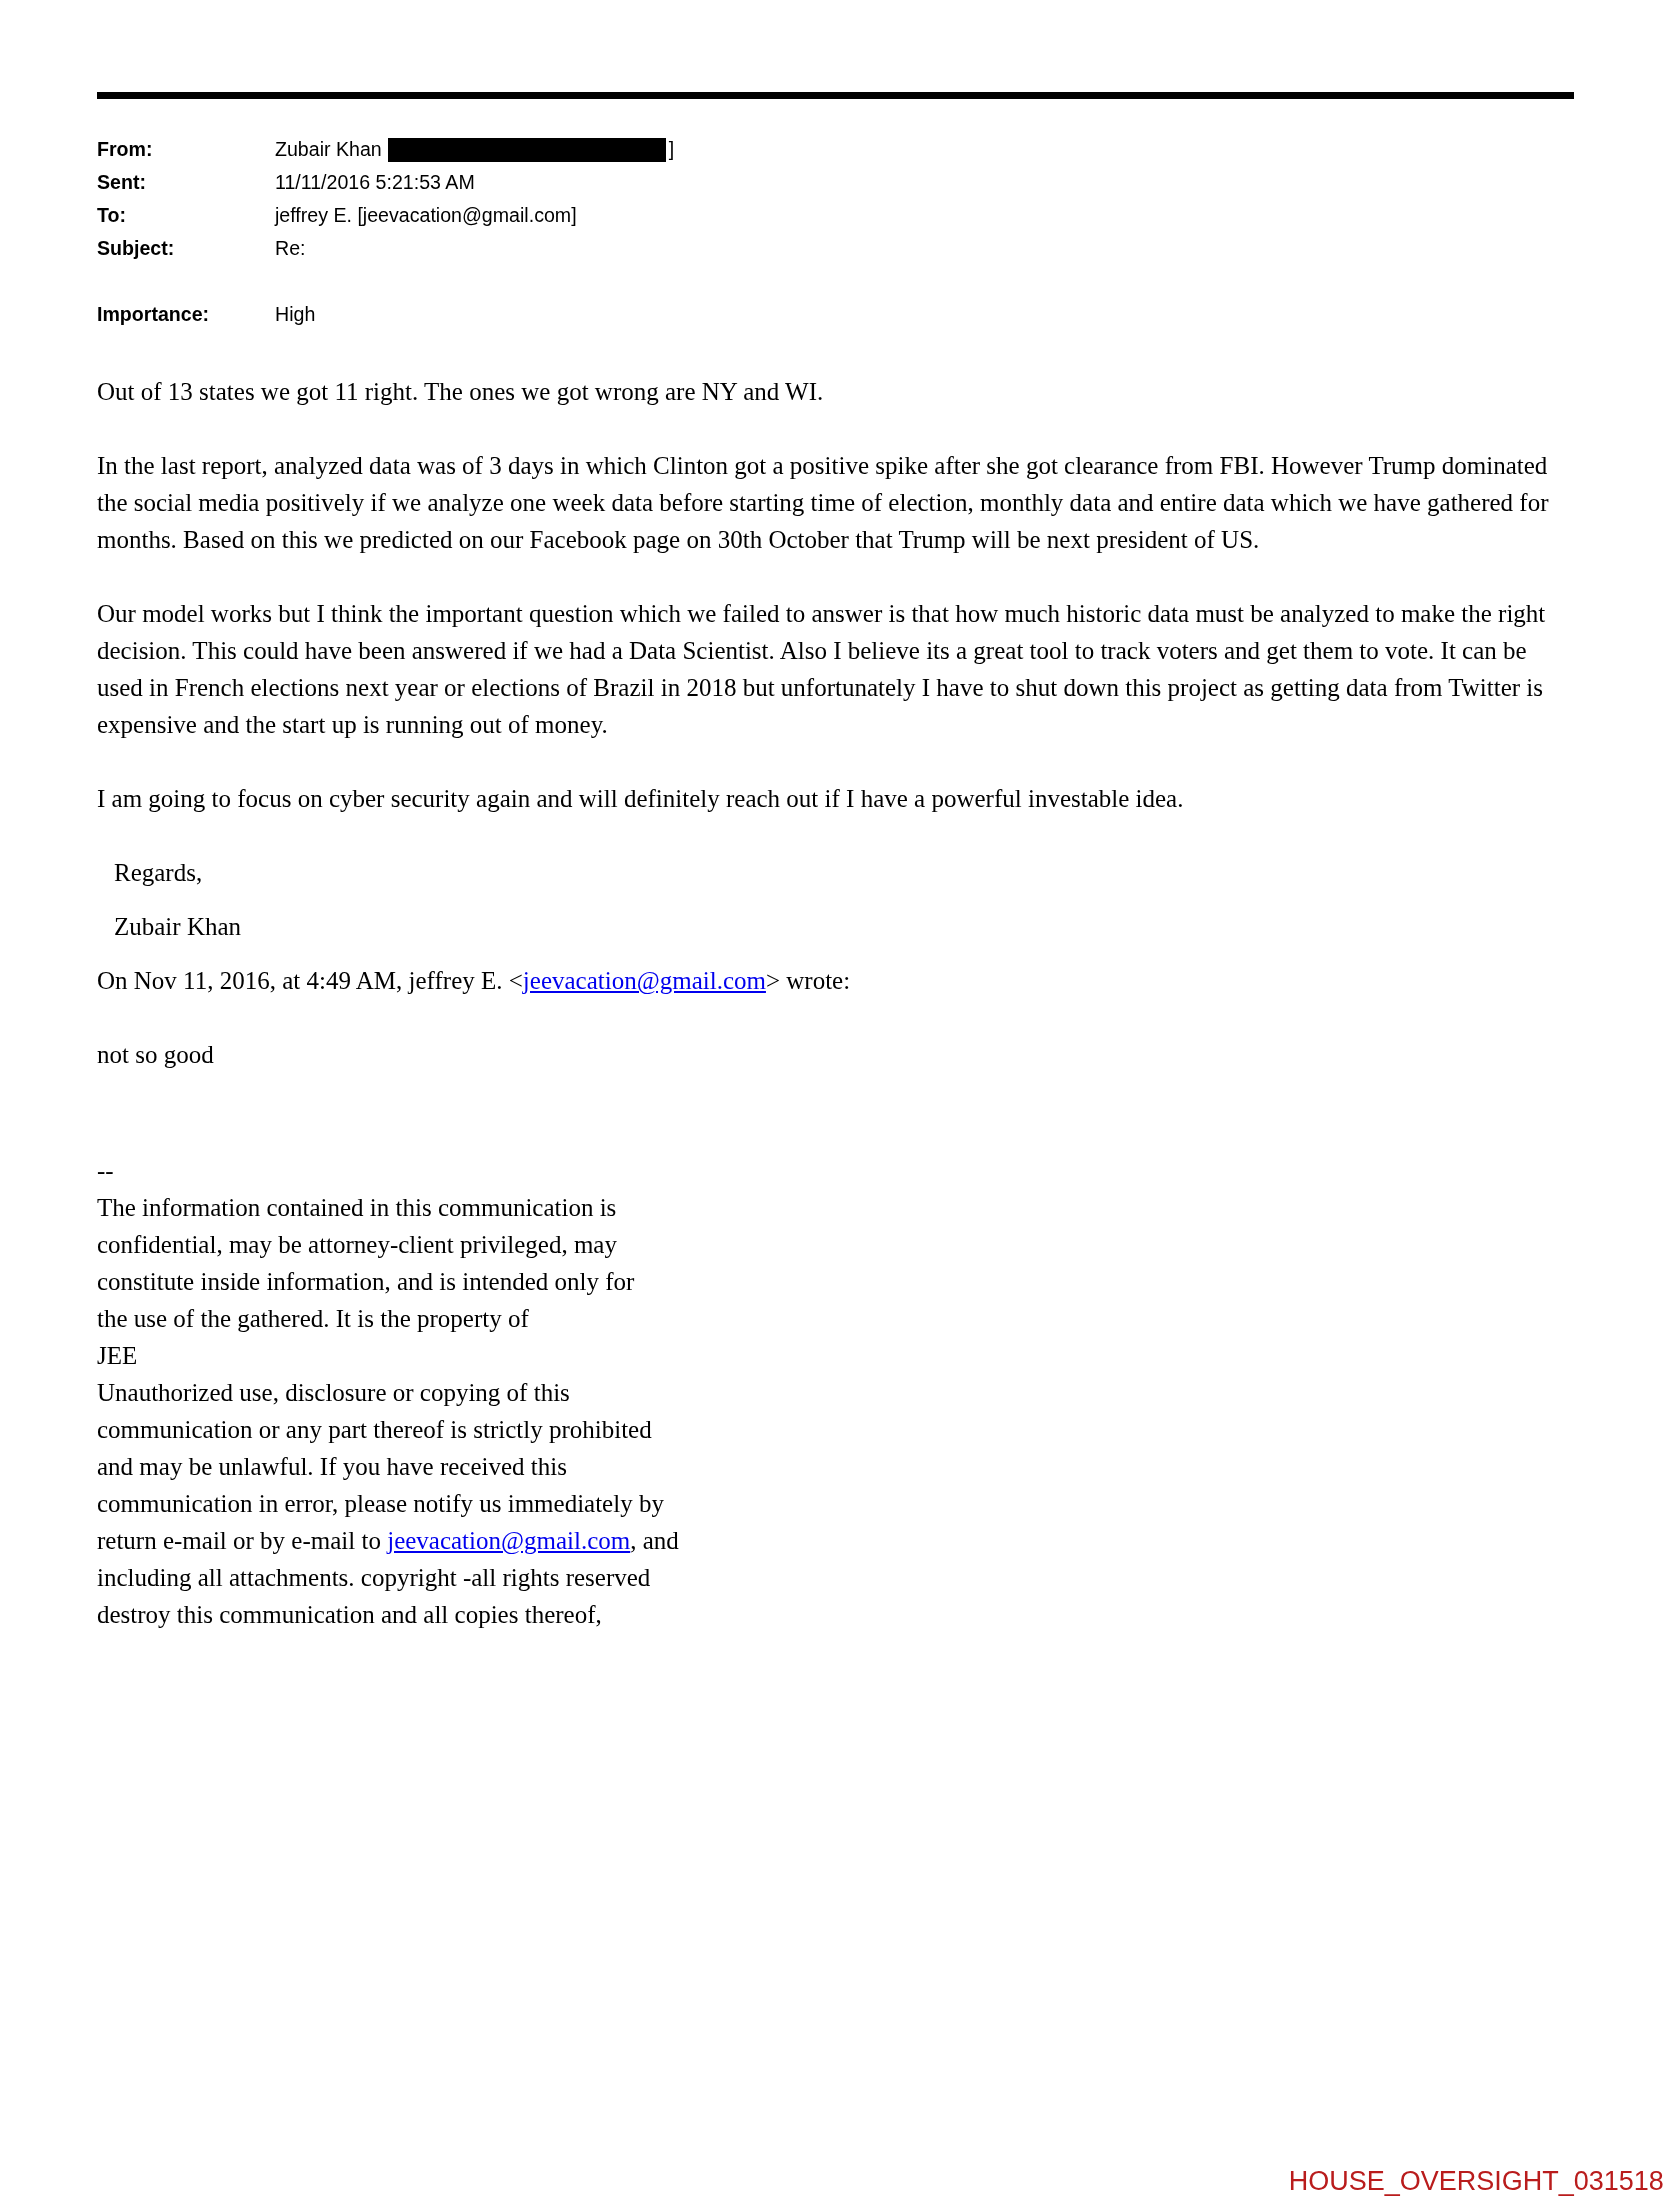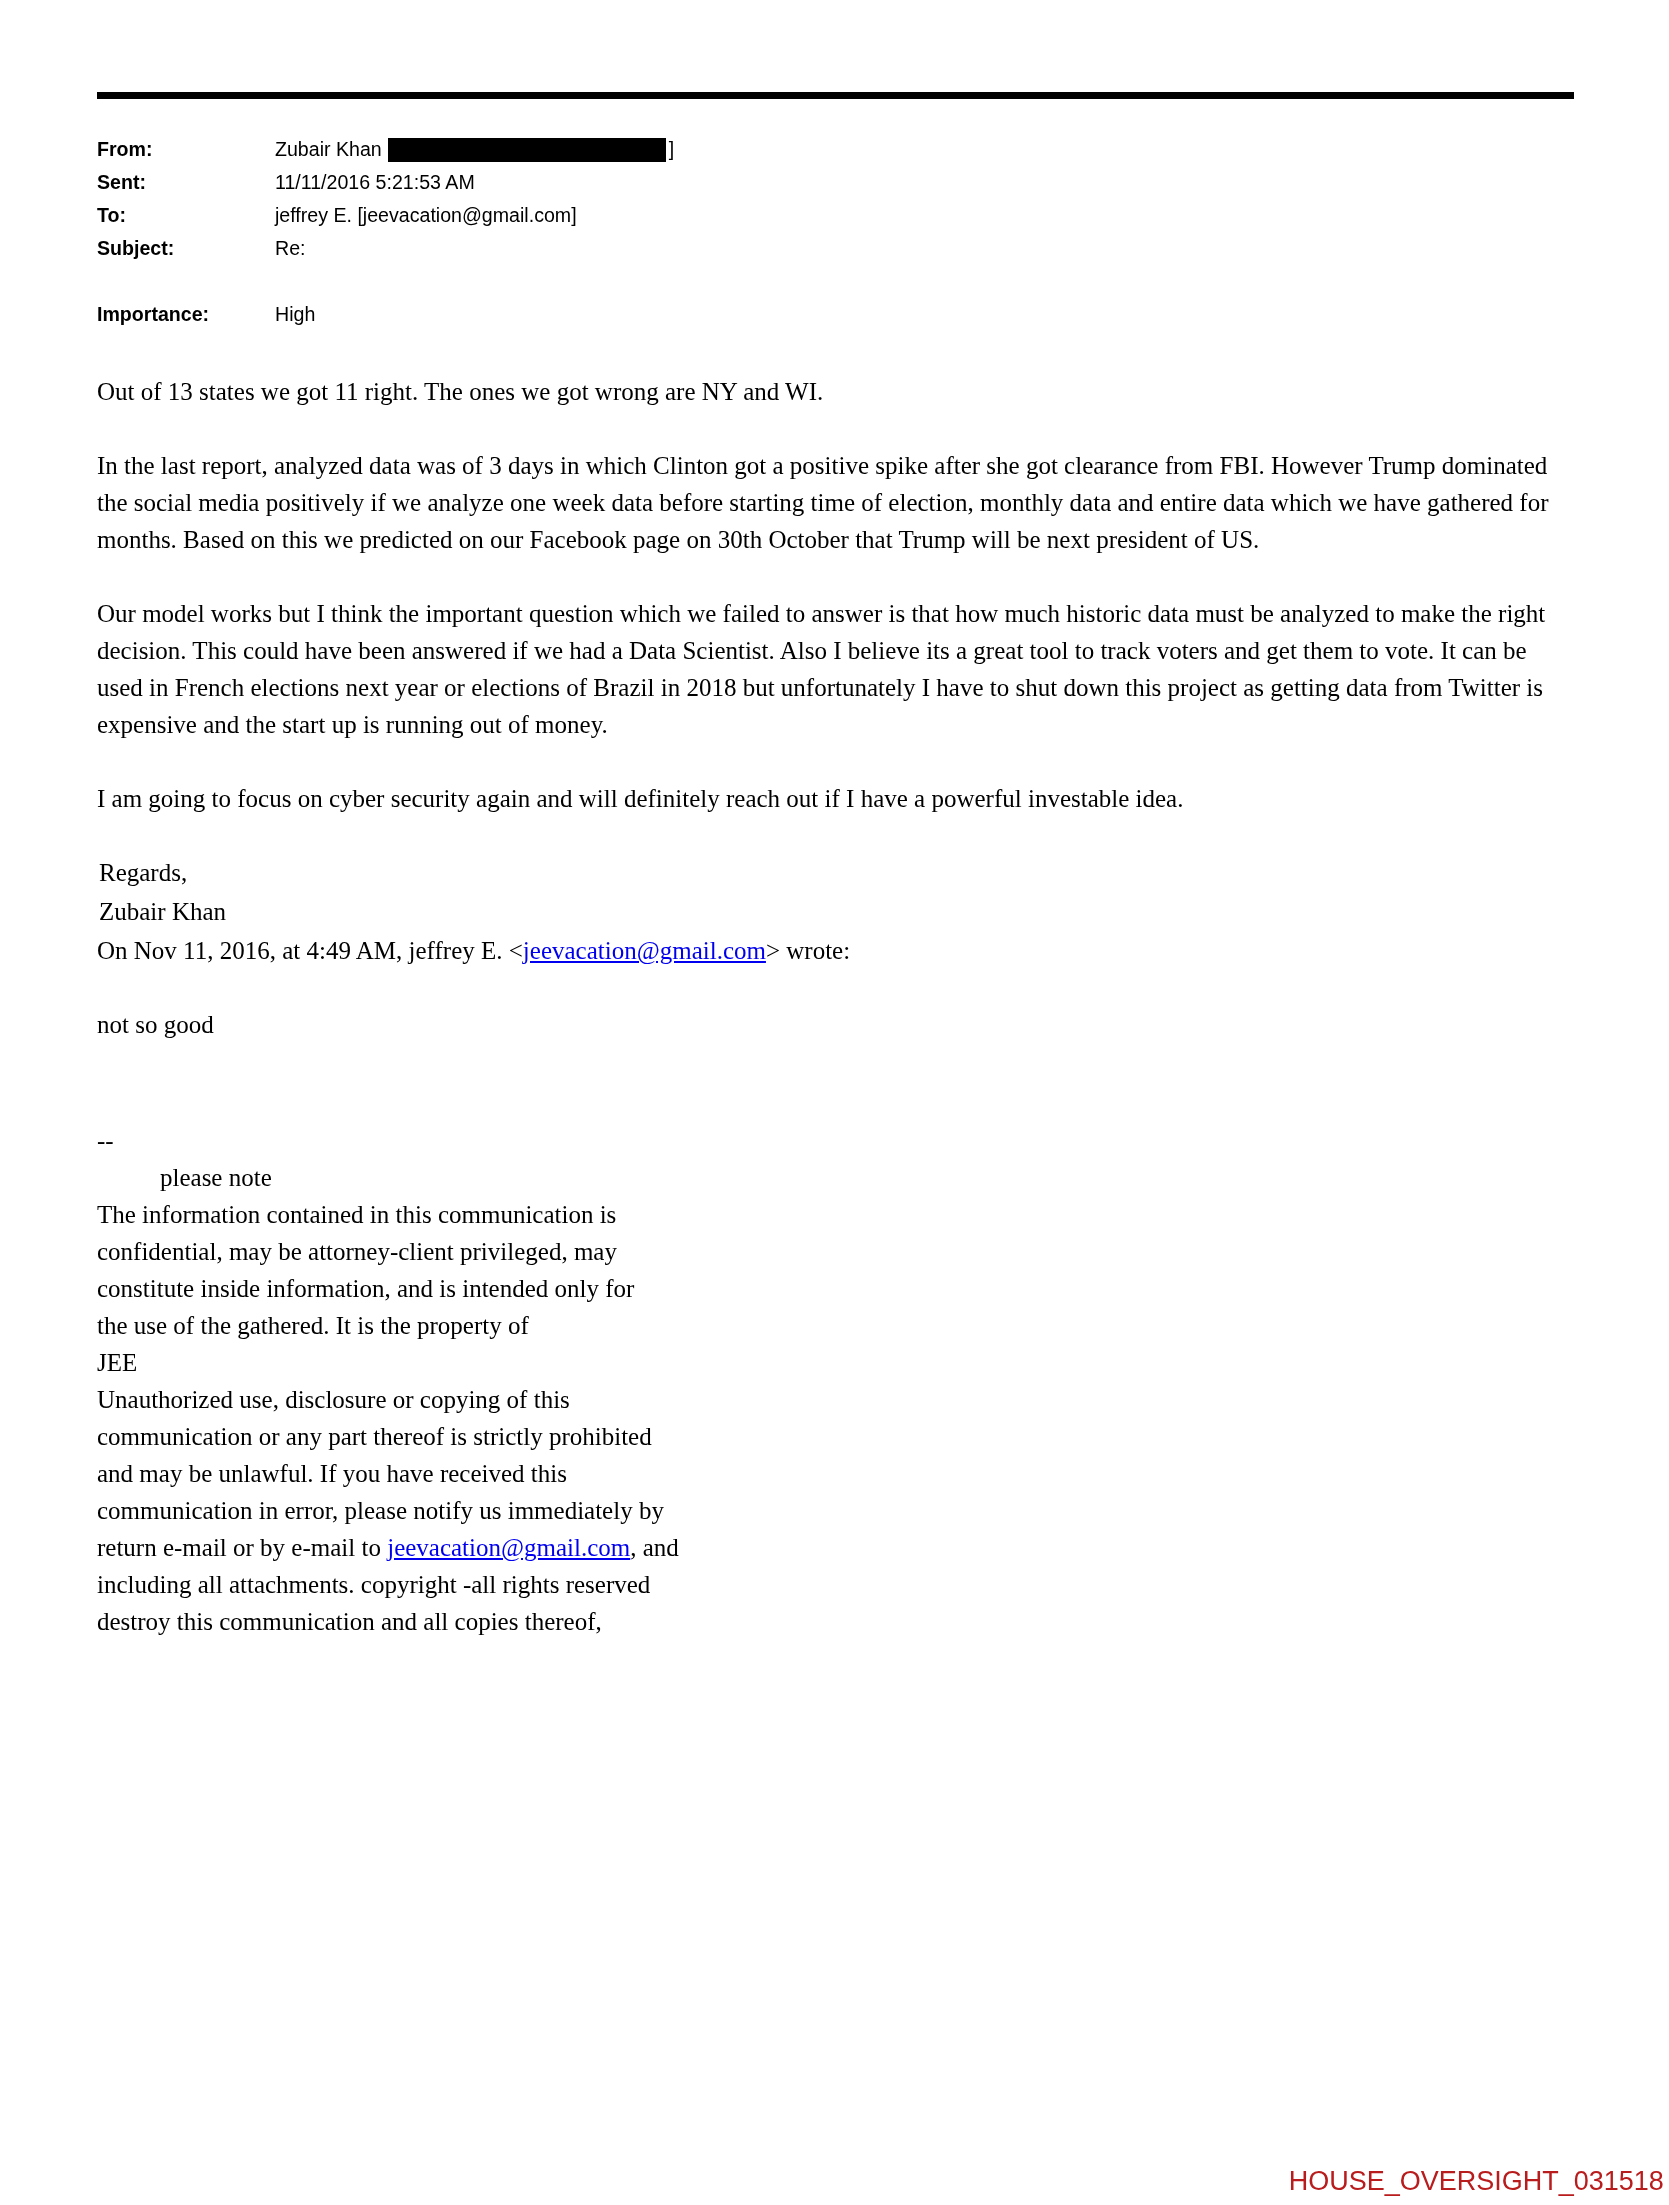--- a/index.html
+++ b/index.html
@@ -40,21 +40,21 @@
     margin: 0 2.6px 2.6px 6.5px;
   }
   
   .body-text {
     margin-top: 42px;
     font-family: "Liberation Serif", serif;
     font-size: 25px;
     line-height: 37px;
   }
   .body-text p { margin: 0 0 37px 0; }
-  .signoff p { margin: 2px; }
+  .signoff p { margin: 17px; }
   .quote-line { margin-top: 90px; }
   .reply-line { margin-top: 37px; }
   .disclaimer { margin-top: 79px; }
   .disclaimer .line { margin: 0; }
   .disclaimer .indented { padding-left: 63px; }
   a.email-link {
     color: #0000EE;
     text-decoration: underline;
     cursor: pointer;
   }
@@ -109,21 +109,20 @@
         <p>Regards,</p>
         <p>Zubair Khan</p>
       </div>
 
       <p class="quote-line"><span>On Nov 11, 2016, at 4:49 AM, jeffrey E. &lt;</span><a class="email-link">jeevacation@gmail.com</a><span>&gt; wrote:</span></p>
 
       <p class="reply-line">not so good</p>
 
       <div class="disclaimer">
         <div class="line">--</div>
-        <div class="line indented">please note</div>
         <div class="line">The information contained in this communication is</div>
         <div class="line">confidential, may be attorney-client privileged, may</div>
         <div class="line">constitute inside information, and is intended only for</div>
         <div class="line">the use of the gathered. It is the property of</div>
         <div class="line">JEE</div>
         <div class="line">Unauthorized use, disclosure or copying of this</div>
         <div class="line">communication or any part thereof is strictly prohibited</div>
         <div class="line">and may be unlawful. If you have received this</div>
         <div class="line">communication in error, please notify us immediately by</div>
         <div class="line"><span>return e-mail or by e-mail to </span><a class="email-link">jeevacation@gmail.com</a><span>, and</span></div>

